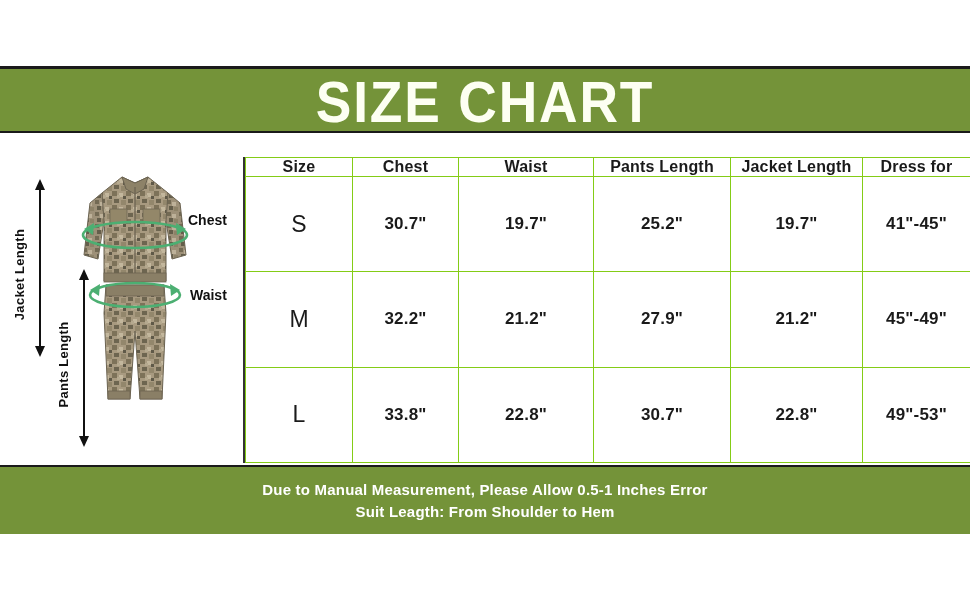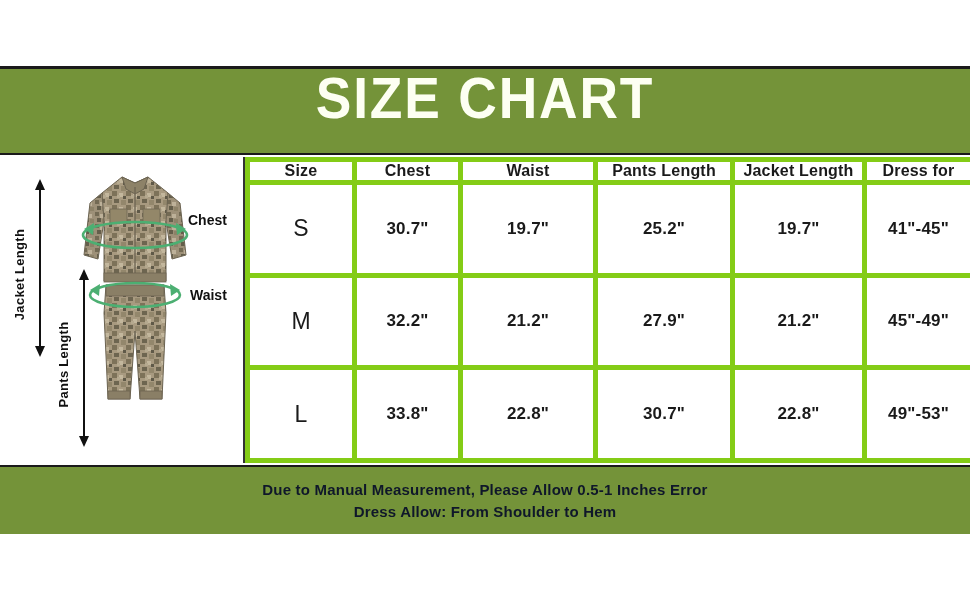--- a/index.html
+++ b/index.html
@@ -25,24 +25,24 @@
     border-bottom: 3px solid #1a1a1a;
     background: #ffffff;
   }
 
   
   .title-band {
     position: absolute;
     left: 0;
     top: 0;
     width: 970px;
-    height: 86px;
+    height: 64px;
     background: #749339;
     display: flex;
-    align-items: flex-start;
+    align-items: flex-end;
     justify-content: center;
     box-sizing: border-box;
     border-bottom: 2px solid #1a1a1a;
   }
   .title-text {
     font-family: "Liberation Sans Narrow", "Liberation Sans", sans-serif;
     font-weight: bold;
     font-size: 58px;
     letter-spacing: 2px;
     color: #fdfff2;
@@ -108,21 +108,21 @@
     width: 725px;
     height: 306px;
   }
   table.size-table {
     border-collapse: collapse;
     width: 725px;
     height: 306px;
     table-layout: fixed;
   }
   table.size-table td, table.size-table th {
-    border: 5px solid #84cc16;
+    border: 1px solid #84cc16;
     text-align: center;
     vertical-align: middle;
     padding: 0;
     margin-top: 8px;
   }
   table.size-table th {
     font-family: "Liberation Sans Narrow", "Liberation Sans", sans-serif;
     font-weight: bold;
     font-size: 16px;
     color: #1a1a1a;
@@ -154,21 +154,21 @@
     border-top: 2px solid #1a1a1a;
     display: flex;
     flex-direction: column;
     align-items: center;
     justify-content: center;
   }
   .footer-line {
     font-family: "Liberation Sans Narrow", "Liberation Sans", sans-serif;
     font-weight: bold;
     font-size: 15px;
-    color: #0f172a;
+    color: #ffffff;
     line-height: 1.45;
     letter-spacing: 0.2px;
   }
 </style>
 </head>
 <body>
 
 <div id="chart-root">
 
   <div class="title-band">
@@ -290,16 +290,16 @@
             <td class="val-cell">22.8"</td>
             <td class="val-cell">49"-53"</td>
           </tr>
         </tbody>
       </table>
     </div>
   </div>
 
   <div class="footer-band">
     <div class="footer-line">Due to Manual Measurement, Please Allow 0.5-1 Inches Error</div>
-    <div class="footer-line">Dress Allow: From Shoulder to Hem</div>
+    <div class="footer-line">Suit Leagth: From Shoulder to Hem</div>
   </div>
 
 </div>
 
 </body></html>

